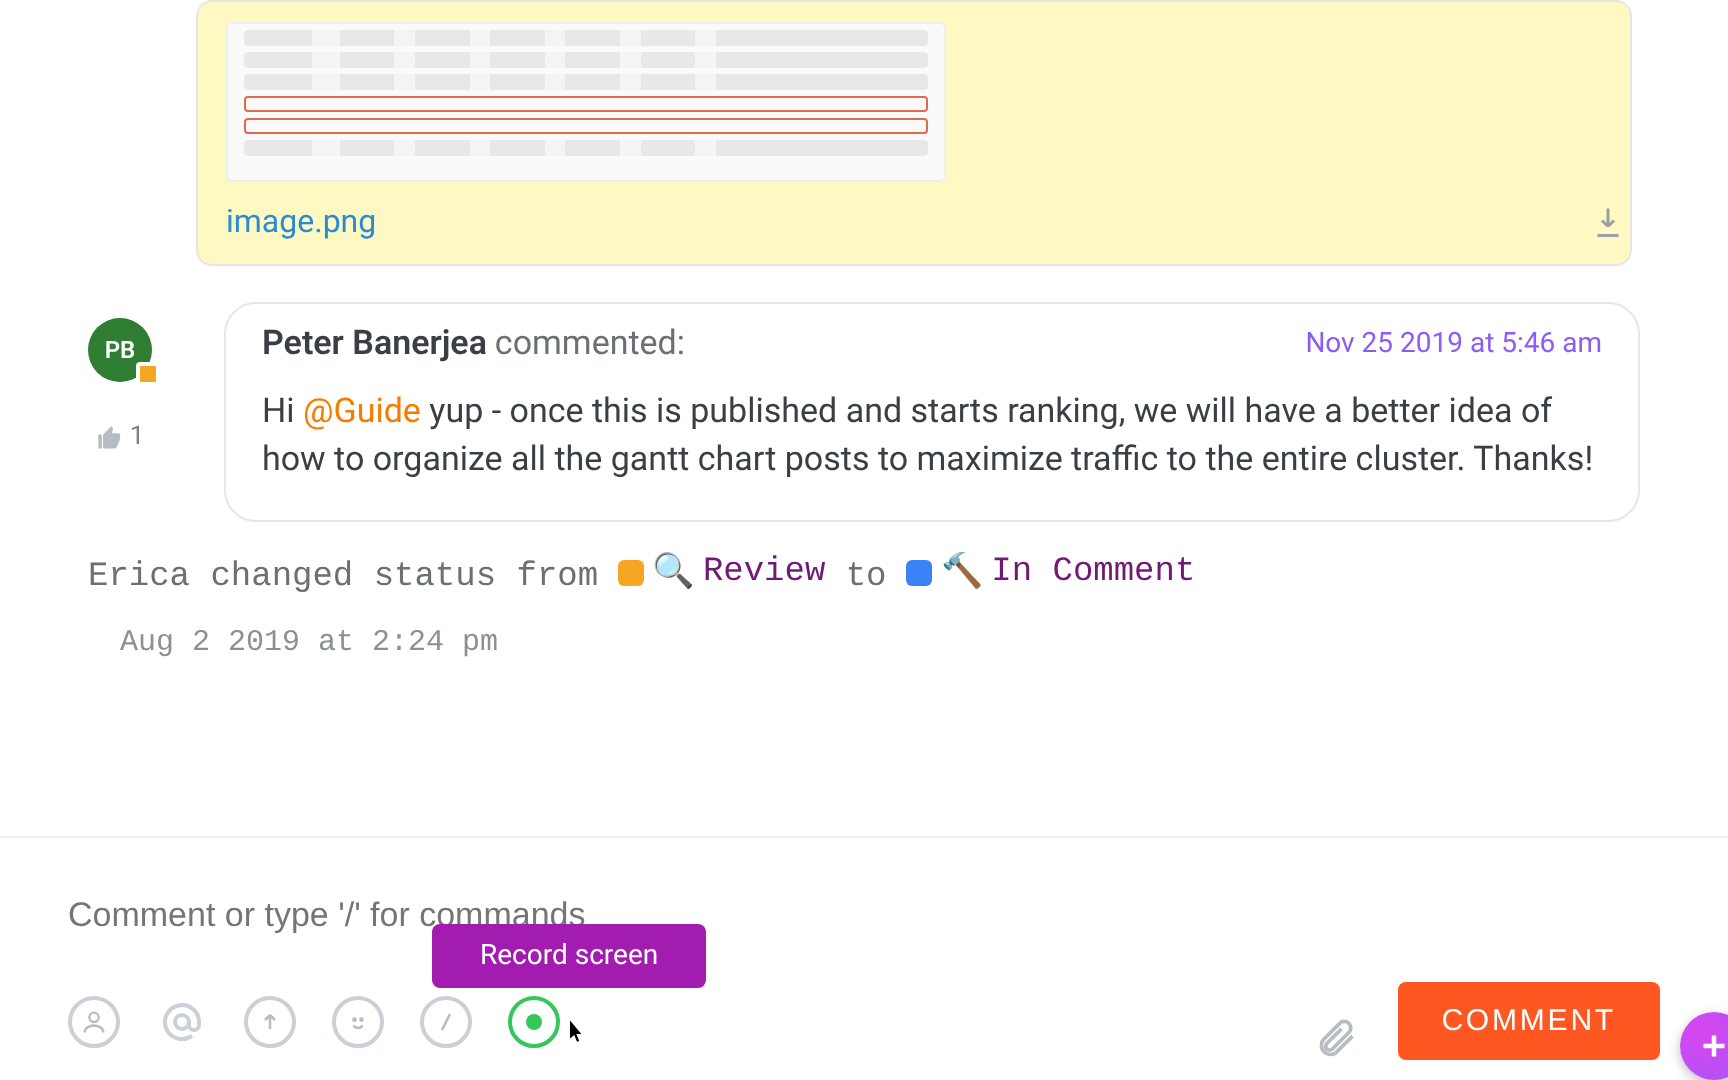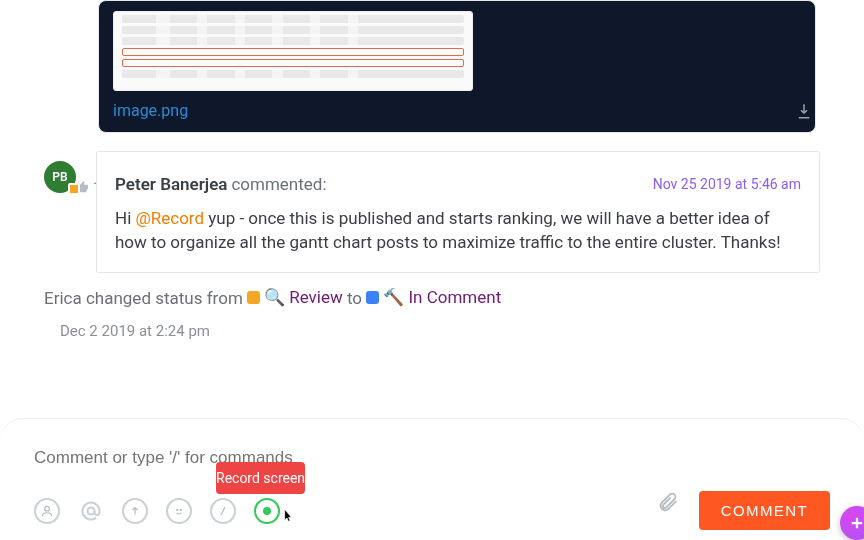--- a/index.html
+++ b/index.html
@@ -1,61 +1,61 @@
 <!DOCTYPE html>
 <html><head>
 <meta charset="utf-8">
 <style>
   * { box-sizing: border-box; margin: 0; padding: 0; }
   html, body { width: 864px; height: 540px; overflow: hidden; font-family: -apple-system, BlinkMacSystemFont, "Segoe UI", Roboto, sans-serif; background: #f5f5f5; }
   .page { width: 864px; height: 540px; background: #fff; position: relative; }
 
-  .attachment-card { margin: 0 48px 18px 98px; border: 1px solid #e6e6e6; border-radius: 8px; padding: 10px 2px 12px 14px; background: #0f172a; }
+  .attachment-card { margin: 0 48px 18px 98px; border: 1px solid #e6e6e6; border-radius: 8px; padding: 10px 2px 12px 14px; background: #fef9c3; }
   .thumb { width: 360px; height: 80px; background: #fafafa; border: 1px solid #eee; border-radius: 3px; margin-bottom: 10px; position: relative; overflow: hidden; }
   .thumb-row { height: 8px; margin: 3px 8px; background: linear-gradient(90deg,#e8e8e8 0 10%,#f4f4f4 10% 14%,#e8e8e8 14% 22%,#f4f4f4 22% 25%,#e8e8e8 25% 33%,#f4f4f4 33% 36%,#e8e8e8 36% 44%,#f4f4f4 44% 47%,#e8e8e8 47% 55%,#f4f4f4 55% 58%,#e8e8e8 58% 66%,#f4f4f4 66% 69%,#e8e8e8 69% 100%); border-radius: 2px; }
   .thumb-hl { height: 8px; margin: 3px 8px; border: 1.5px solid #e06a4b; border-radius: 2px; }
   .attach-footer { display: flex; justify-content: space-between; align-items: center; }
   .attach-name { color: #2a8bd4; font-size: 16px; }
   .dl-icon { color: #9aa0a6; width: 18px; height: 18px; }
 
   .comment-row { display: flex; align-items: flex-start; margin: 0 44px 0 44px; }
   .avatar { width: 32px; height: 32px; border-radius: 50%; background: #2e7d32; color: #fff; font-size: 12px; font-weight: 600; display: flex; align-items: center; justify-content: center; position: relative; flex-shrink: 0; }
   .avatar-badge { position: absolute; right: -4px; top: 22px; width: 12px; height: 12px; background: #f5a623; border-radius: 2px; border: 2px solid #fff; }
-  .like-col { display:flex; flex-direction:row; align-items:center; width:32px; margin-top:8px; }
+  .like-col { display:flex; flex-direction:column; align-items:center; width:32px; margin-top:8px; }
   .like-count { font-size: 13px; color: #7a7f85; margin-top:20px; display:flex; align-items:center; gap:3px; }
   .thumb-icon { width:14px; height:14px; fill:#b6bcc2; }
 
-  .comment-card { margin-left: 20px; flex: 1; border: 1px solid #e6e6e6; border-radius: 2px; padding: 22px 18px 18px 18px; background:#fff; }
+  .comment-card { margin-left: 36px; flex: 1; border: 1px solid #e6e6e6; border-radius: 16px; padding: 10px 18px 18px 18px; background:#fff; }
   .comment-head { display:flex; justify-content:space-between; align-items:center; margin-bottom:12px; }
   .author { font-size: 17px; color:#3a3f45; font-weight:600; }
   .verb { font-weight:400; color:#6b7075; }
   .timestamp { font-size: 14px; color:#8b5cf6; }
   .comment-body { font-size: 17px; line-height: 1.42; color:#3a3f45; }
   .mention { color:#f57c00; }
 
-  .activity { margin: 14px 44px 0 44px; display:flex; justify-content:space-between; align-items:center; font-size:17px; }
+  .activity { margin: 14px 44px 0 44px; display:flex; justify-content:space-between; align-items:center; font-size:17px;font-family:Liberation Mono, monospace; }
   .activity-text { color:#6b7075; }
   .act-strong { color:#701a75; }
   .status-chip { display:inline-flex; align-items:center; gap:4px; }
   .sq { width:13px; height:13px; border-radius:3px; display:inline-block; }
   .sq.yellow { background:#f5a623; }
   .sq.blue { background:#3b82f6; }
   .act-time { font-size:15px; color:#8a9096; white-space:nowrap; margin-left:16px; }
 
-  .composer { position:absolute; left:0; right:0; bottom:0; background:#fff; border-top:1px solid #eee; padding: 8px 34px 10px 34px; border-radius: 23px; }
+  .composer { position:absolute; left:0; right:0; bottom:0; background:#fff; border-top:1px solid #eee; padding: 8px 34px 10px 34px; }
   .composer-input { width:100%; border:none; outline:none; font-size:17px; color:#9aa0a6; padding: 12px 0 8px 0; height:58px; }
   .composer-row { display:flex; justify-content:space-between; align-items:center; margin-top:6px; }
   .tool-icons { display:flex; gap:18px; align-items:center; position:relative; }
   .tool-btn { width:26px; height:26px; display:flex; align-items:center; justify-content:center; color:#b6bcc2; border:2px solid #cbd0d6; border-radius:50%; background:#fff; cursor:pointer; }
   .tool-btn.noborder { border:none; width:26px; height:26px; }
   .tool-btn.record { border-color:#34c759; color:#34c759; position:relative; }
   .tool-btn.record::after { content:""; position:absolute; width:8px; height:8px; background:#34c759; border-radius:50%; }
   .cursor { position:absolute; left: 246px; top: 10px; width:16px; height:16px; pointer-events:none; }
-  .tooltip { position:absolute; left: 216px; bottom: 46px; background:#ef4444; color:#fff; font-size:14px; padding:8px 0; border-radius:4px; white-space:nowrap; }
-  .right-tools { display:flex; align-items:flex-start; gap:20px; }
+  .tooltip { position:absolute; left: 216px; bottom: 46px; background:#a21caf; color:#fff; font-size:14px; padding:8px 24px; border-radius:4px; white-space:nowrap; }
+  .right-tools { display:flex; align-items:flex-end; gap:20px; }
   .attach-btn { color:#b6bcc2; }
   .comment-btn { background:#ff5722; color:#fff; border:none; border-radius:4px; padding:11px 22px; font-size:15px; letter-spacing:1.4px; font-weight:500; cursor:pointer; }
 
   .fab { position:absolute; right:-10px; bottom:0px; width:34px; height:34px; border-radius:50%; background: radial-gradient(circle at 30% 30%, #d946ef, #a855f7); display:flex; align-items:center; justify-content:center; color:#fff; font-size:22px; box-shadow:0 2px 6px rgba(0,0,0,.25); }
 
   svg { display:block; }
 </style>
 </head>
 <body>
 
@@ -95,21 +95,21 @@
     </div>
     <div class="comment-card">
       <div class="comment-head">
         <div>
           <span class="author">Peter Banerjea</span>
           <span class="author verb">commented:</span>
         </div>
         <span class="timestamp">Nov 25 2019 at 5:46 am</span>
       </div>
       <div class="comment-body">
-        <span>Hi </span><span class="mention">@Record</span><span> yup - once this is published and starts ranking, we will have a better idea of how to organize all the gantt chart posts to maximize traffic to the entire cluster. Thanks!</span>
+        <span>Hi </span><span class="mention">@Guide</span><span> yup - once this is published and starts ranking, we will have a better idea of how to organize all the gantt chart posts to maximize traffic to the entire cluster. Thanks!</span>
       </div>
     </div>
   </div>
 
   <div class="activity">
     <div class="activity-text">
       <span>Erica</span><span> changed status from </span>
       <span class="status-chip">
         <span class="sq yellow"></span>
         <span>🔍</span>
@@ -118,21 +118,21 @@
       <span> to </span>
       <span class="status-chip">
         <span class="sq blue"></span>
         <span>🔨</span>
         <span class="act-strong">In Comment</span>
       </span>
     </div>
   </div>
 
   <div class="activity">
-    <span class="act-time">Dec 2 2019 at 2:24 pm</span>
+    <span class="act-time">Aug 2 2019 at 2:24 pm</span>
   </div>
 
   <div class="composer">
     <input class="composer-input" placeholder="Comment or type '/' for commands" style="">
     <div class="tooltip">Record screen</div>
     <div class="composer-row">
       <div class="tool-icons">
         <div class="tool-btn">
           <svg width="14" height="14" viewBox="0 0 24 24" fill="none" stroke="currentColor" stroke-width="2">
               <circle cx="12" cy="8" r="4"></circle>

